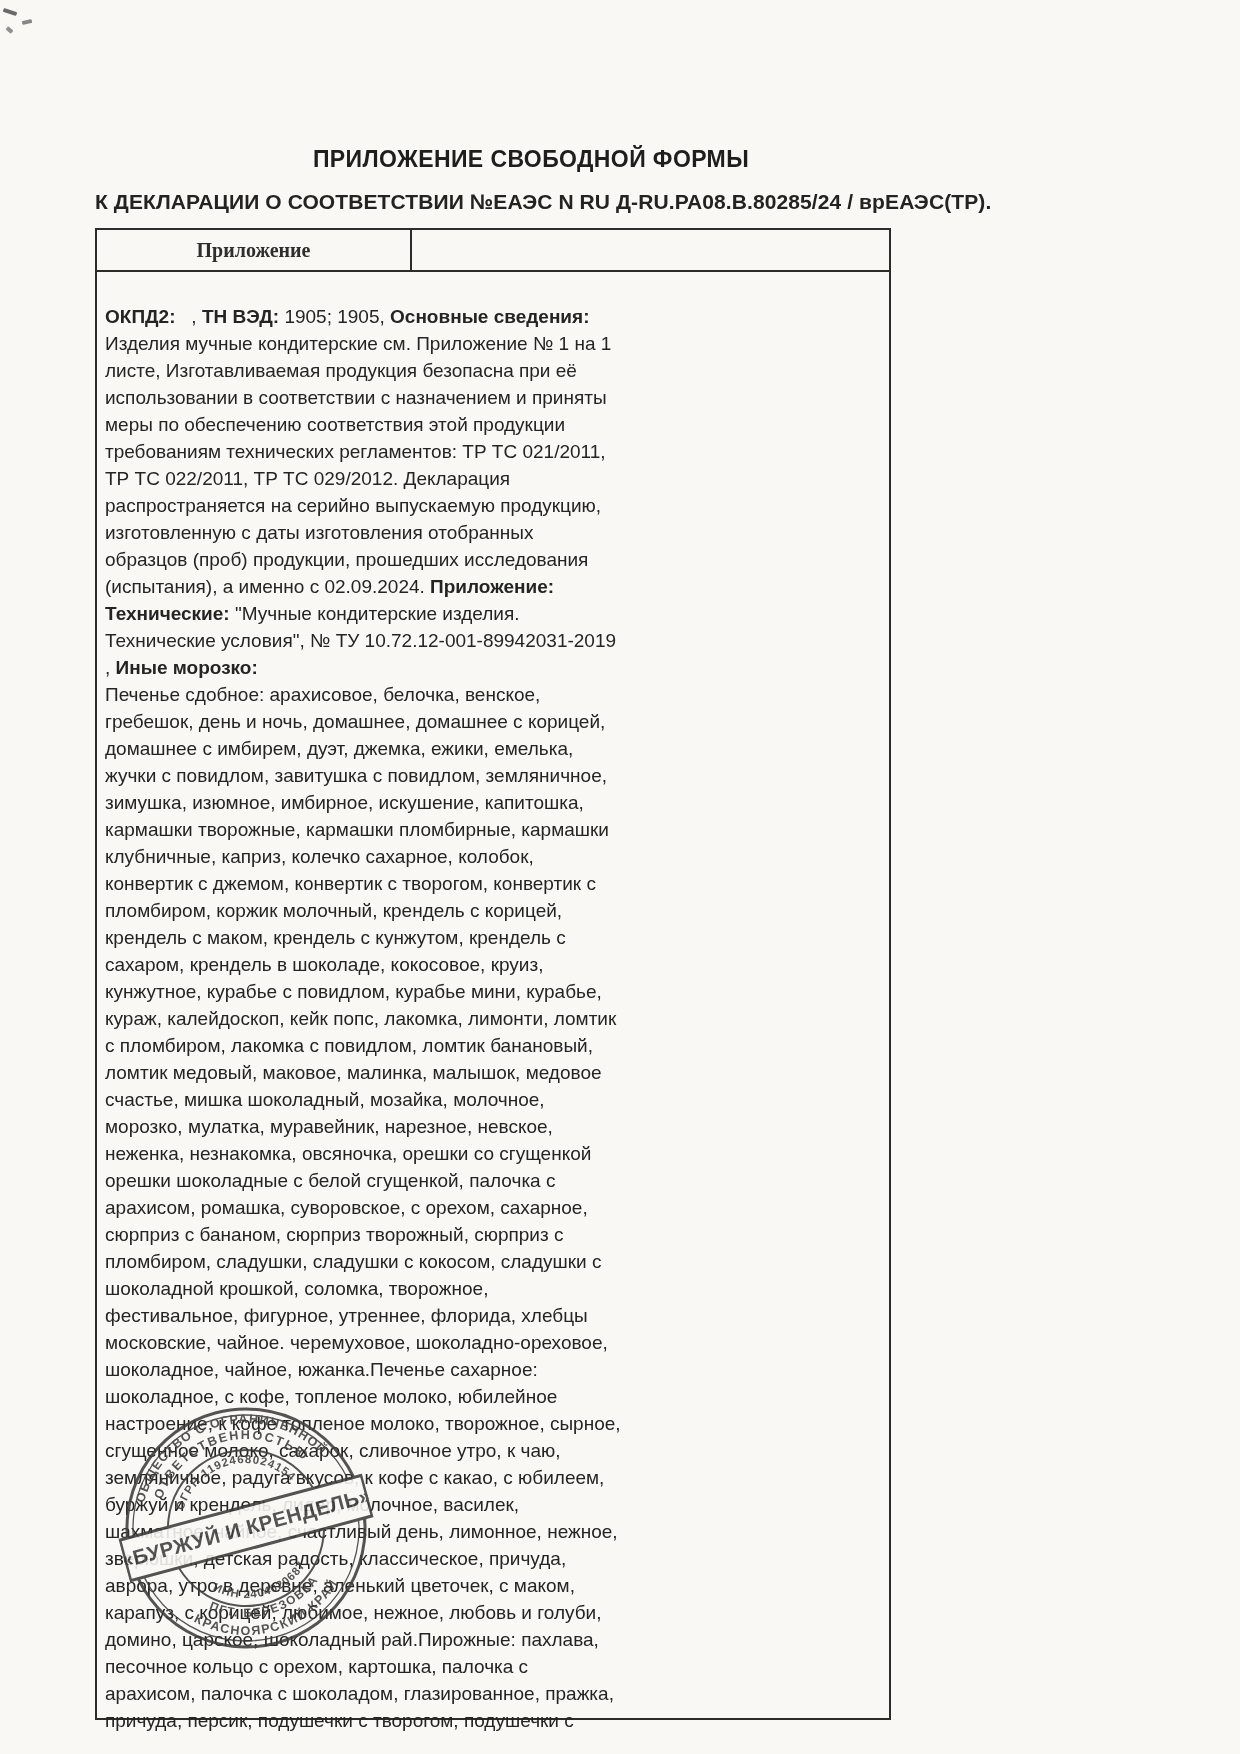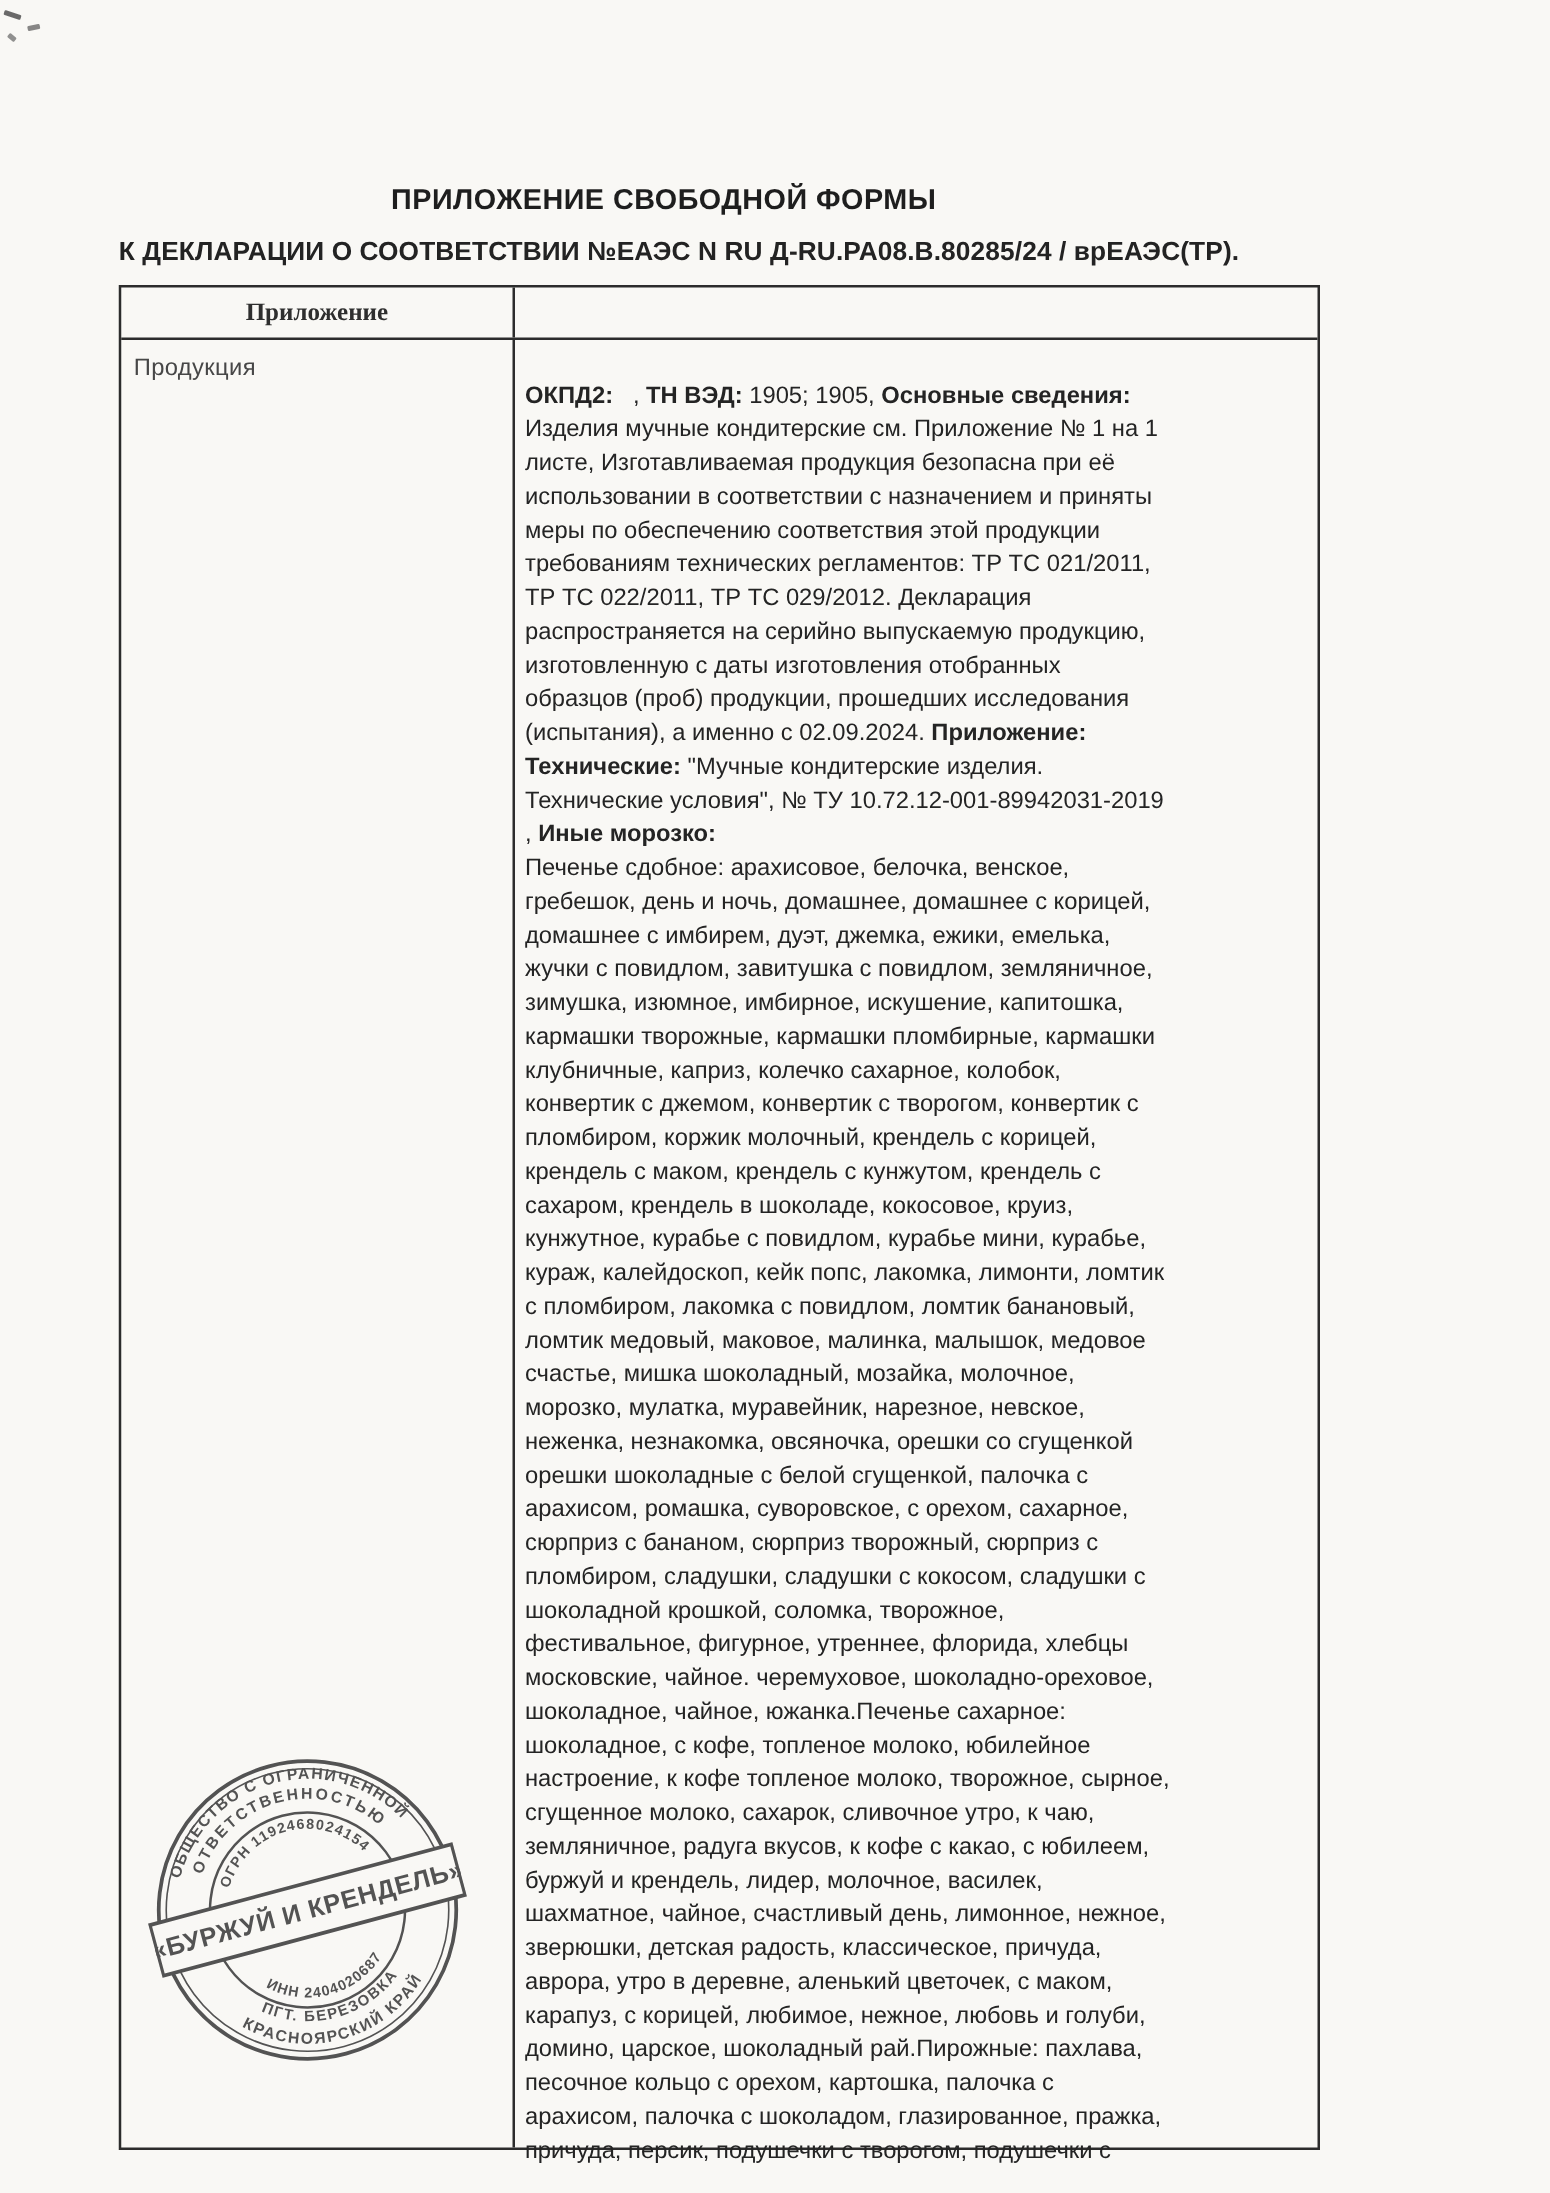--- a/index.html
+++ b/index.html
@@ -19,21 +19,21 @@
     position:absolute;left:0;top:146px;width:1062px;
     text-align:center;font-weight:bold;font-size:23px;letter-spacing:.4px;color:#1e1e1e;
   }
   .title2{
     position:absolute;left:95px;top:190px;width:1130px;
     font-weight:bold;font-size:21px;letter-spacing:.1px;color:#232323;
     white-space:nowrap;
   }
 
   .doc-table{
-    position:absolute;left:95px;top:228px;width:961px;height:1492px;
+    position:absolute;left:95px;top:228px;width:796px;height:1492px;
     border:2px solid #2c2c2c;box-sizing:border-box;background:transparent;
   }
   .thead{display:flex;height:42px;border-bottom:2px solid #2c2c2c;box-sizing:border-box;}
   .tbody{display:flex;height:calc(100% - 42px);}
   .col-left{width:315px;border-right:2px solid #2c2c2c;box-sizing:border-box;flex:none;}
   .col-right{flex:1;box-sizing:border-box;}
   .th{
     display:flex;align-items:center;justify-content:center;
     font-family:"Liberation Serif",serif;font-weight:bold;font-size:20px;color:#2e2e2e;
   }
@@ -61,23 +61,20 @@
 <div class="scan-mark m3"></div>
 
 <div class="title1">ПРИЛОЖЕНИЕ СВОБОДНОЙ ФОРМЫ</div>
 <div class="title2">К ДЕКЛАРАЦИИ О СООТВЕТСТВИИ №ЕАЭС N RU Д-RU.РА08.В.80285/24 / врЕАЭС(ТР).</div>
 
 <div class="doc-table">
   <div class="thead">
     <div class="col-left th">Приложение</div>
   </div>
   <div class="tbody">
-    <div class="col-left">
-      <div class="row-label">Продукция</div>
-    </div>
     <div class="col-right">
       <div class="desc"><b>ОКПД2:</b><span>   , </span><b>ТН ВЭД:</b><span> 1905; 1905, </span><b>Основные сведения:</b><span>
 Изделия мучные кондитерские см. Приложение № 1 на 1
 листе, Изготавливаемая продукция безопасна при её
 использовании в соответствии с назначением и приняты
 меры по обеспечению соответствия этой продукции
 требованиям технических регламентов: ТР ТС 021/2011,
 ТР ТС 022/2011, ТР ТС 029/2012. Декларация
 распространяется на серийно выпускаемую продукцию,
 изготовленную с даты изготовления отобранных

